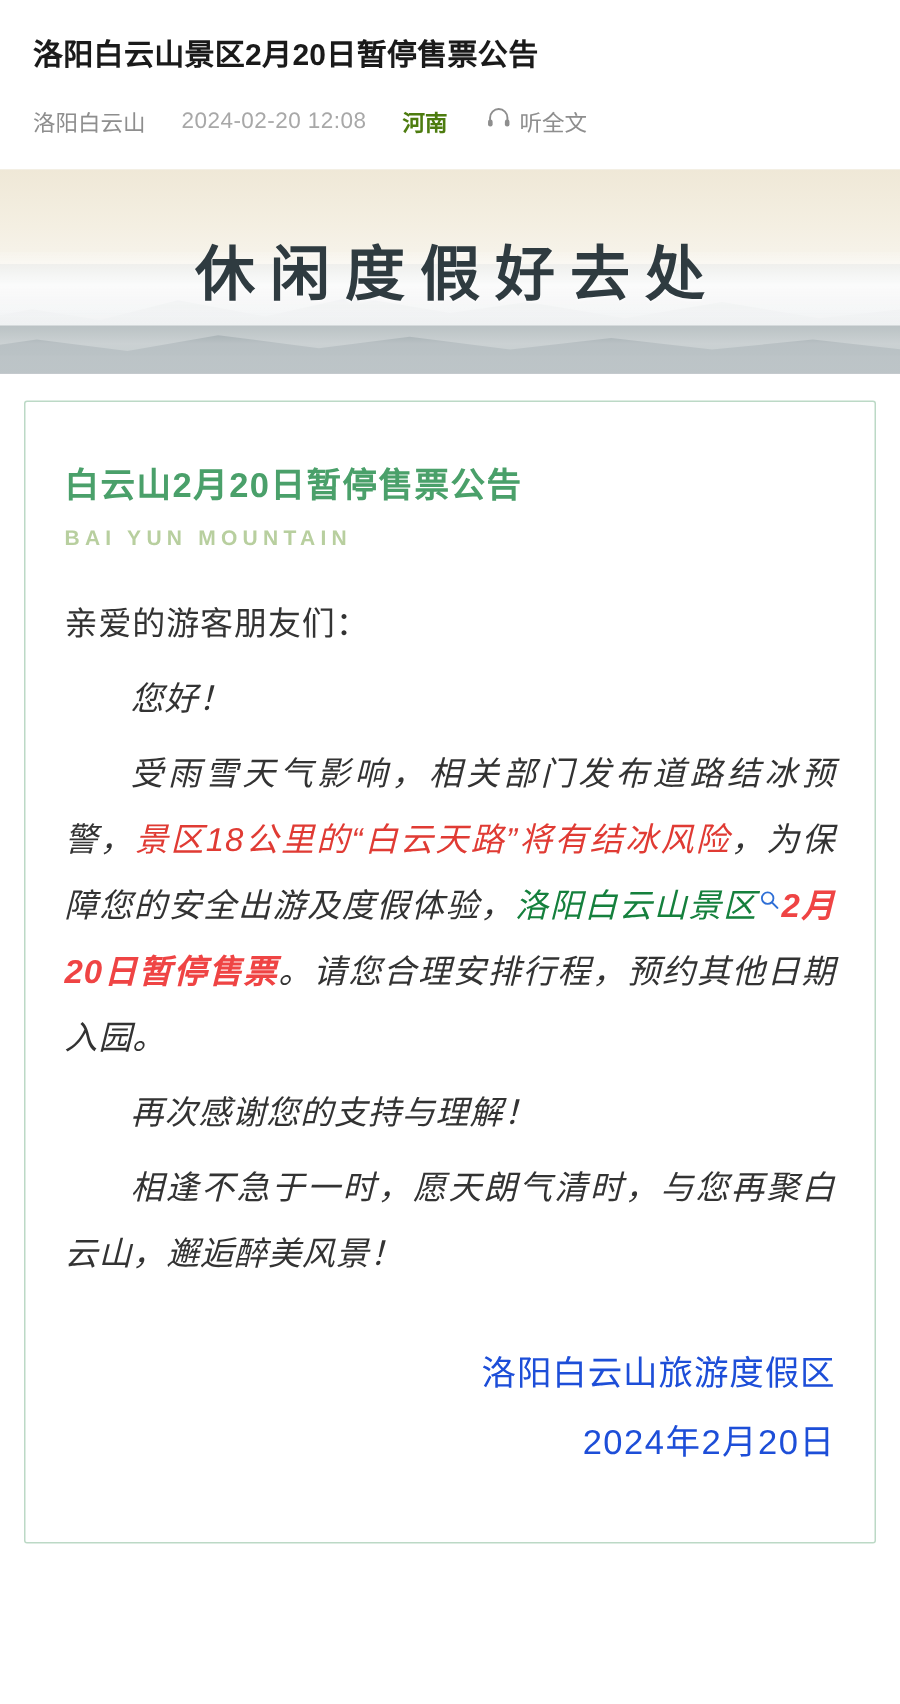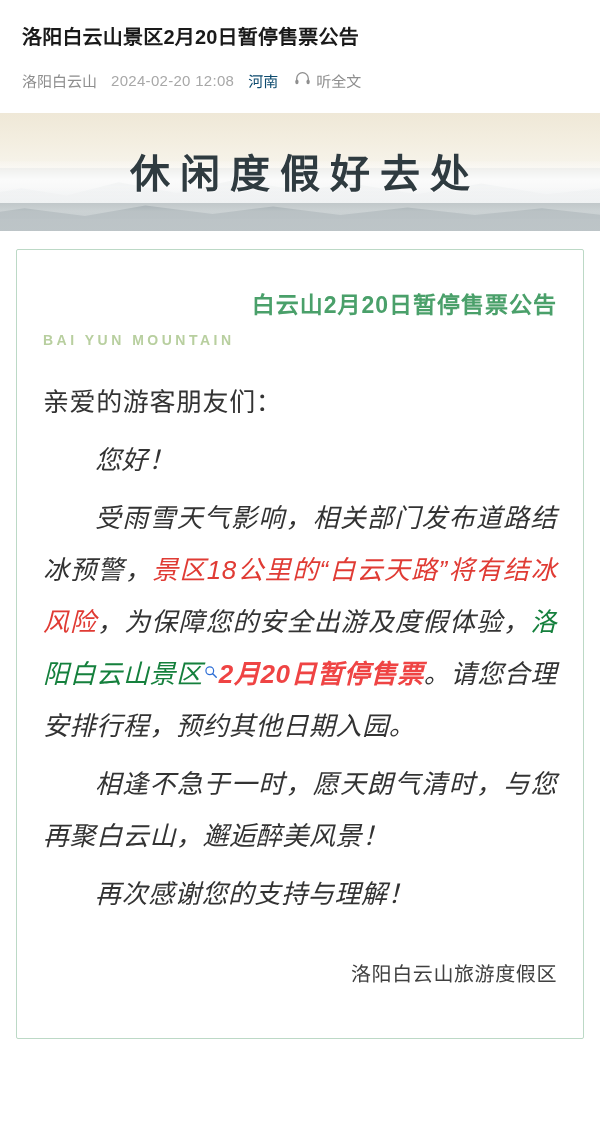--- a/index.html
+++ b/index.html
@@ -33,52 +33,53 @@
     font-weight: 700;
     color: #1a1a1a;
     letter-spacing: 0.2px;
     margin: 0 0 20px 0;
   }
   .meta-row {
     display: flex;
     align-items: center;
     font-size: 15px;
     color: #9b9b9b;
-    gap: 14px;
+    gap: 24px;
     padding-bottom: 22px;
   }
   .meta-source {
     color: #8e8e8e;
   }
   .meta-time {
     color: #a8a8a8;
     letter-spacing: 0.3px;
   }
   .meta-region {
-    color: #0c4a6e;
+    color: #4d7c0f;
+    font-weight: bold;
   }
   .meta-listen {
     display: flex;
     gap: 5px;
     color: #8e8e8e;
     margin-left: 2px;
   }
   .headphone-icon {
     display: inline-block;
     width: 17px;
     height: 17px;
     position: relative;
     flex: none;
   }
   .headphone-icon svg { display: block; }
 
   
   .banner {
     width: 100%;
-    height: 118px;
+    height: 136px;
     position: relative;
     overflow: hidden;
     background: linear-gradient(180deg, #e9e3d4 0%, #efe9dc 28%, #dfe3e3 58%, #aab2b5 100%);
   }
   .banner .sky {
     position: absolute;
     left: 0; right: 0; top: 0;
     height: 46%;
     background: linear-gradient(180deg, #efe8d7 0%, #f4efe2 60%, #f7f4ec 100%);
   }
@@ -143,37 +144,37 @@
     box-sizing: border-box;
   }
   .notice-card:after {
     content: "";
     position: absolute;
     left: 7px; right: 7px; top: 7px; bottom: 7px;
     border: 1px solid #d8ead f;
     pointer-events: none;
   }
   .notice-title {
-    text-align: right;
+    text-align: left;
     font-size: 23px;
     font-weight: 700;
     color: #4aa06a;
     letter-spacing: 1px;
     margin: 6px 0 12px 0;
   }
   .notice-subtitle {
     text-align: left;
     font-size: 14px;
     color: #b8cf9f;
     letter-spacing: 3.5px;
     margin-bottom: 28px;
     font-weight: 600;
   }
   .para {
-    font-size: 26px;
+    font-size: 22px;
     line-height: 2.0;
     color: #333333;
     letter-spacing: 0.6px;
     margin: 0 0 6px 0;
     text-align: justify;
   }
   .indent { text-indent: 2em; font-style: italic; }
   .red { color: #e03b34; }
   .blue { color: #15803d; }
   .red-bold { color: #ef4444; font-weight: 700; }
@@ -183,23 +184,23 @@
     height: 14px;
     position: relative;
     top: -4px;
     margin: 0 1px;
   }
   .search-glyph svg { display: block; }
 
   .sign {
     margin-top: 34px;
     text-align: right;
-    font-size: 20px;
+    font-size: 23px;
     line-height: 2.0;
-    color: #404040;
+    color: #1d4ed8;
     letter-spacing: 0.6px;
   }
   .sign .date {
     letter-spacing: 1px;
   }
 </style>
 </head>
 <body>
 
 <div class="page">
@@ -242,23 +243,24 @@
       <p class="para">亲爱的游客朋友们：</p>
       <p class="para indent">您好！</p>
 
       <p class="para indent">
         <span>受雨雪天气影响，相关部门发布道路结冰预警，</span><span class="red">景区18公里的“白云天路”将有结冰风险</span><span>，为保障您的安全出游及度假体验，</span><span class="blue">洛阳白云山景区</span><span class="search-glyph"><svg viewBox="0 0 16 16" width="14" height="14" aria-hidden="true">
               <circle cx="6.6" cy="6.6" r="4.4" fill="none" stroke="#2f6fd6" stroke-width="1.4"></circle>
               <line x1="10" y1="10" x2="14" y2="14" stroke="#2f6fd6" stroke-width="1.6" stroke-linecap="round"></line>
             </svg></span><span class="red-bold">2月20日暂停售票</span><span>。请您合理安排行程，预约其他日期入园。</span>
       </p>
 
+      <p class="para indent">再次感谢您的支持与理解！</p>
       <p class="para indent">相逢不急于一时，愿天朗气清时，与您再聚白云山，邂逅醉美风景！</p>
-      <p class="para indent">再次感谢您的支持与理解！</p>
 
       <div class="sign">
         <div>洛阳白云山旅游度假区</div>
+        <div class="date">2024年2月20日</div>
       </div>
 
     </div>
   </div>
 
 </div>
 
 </body></html>

